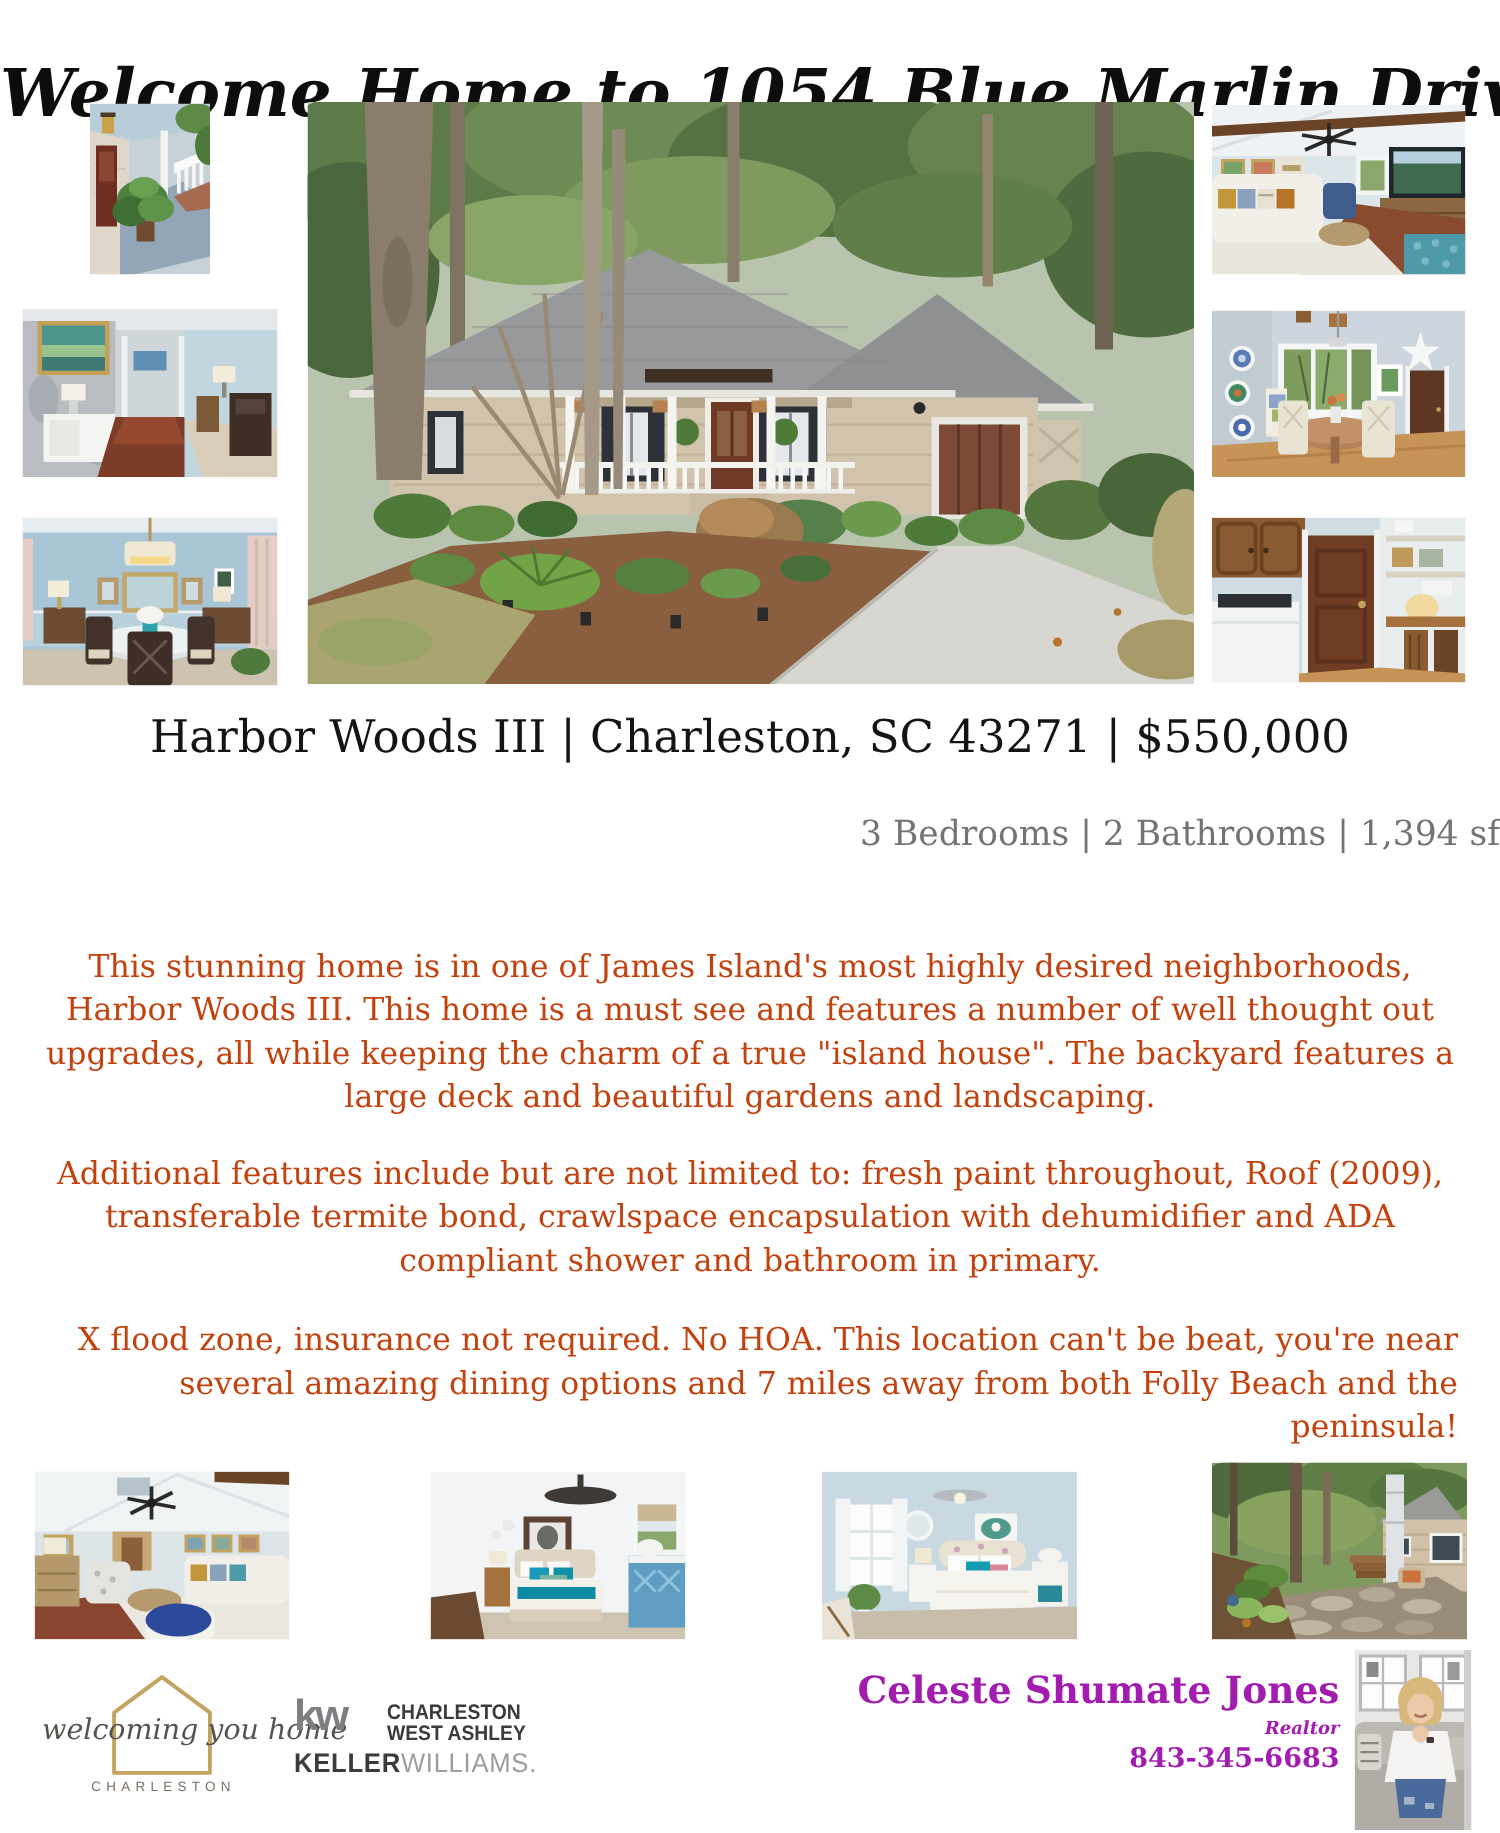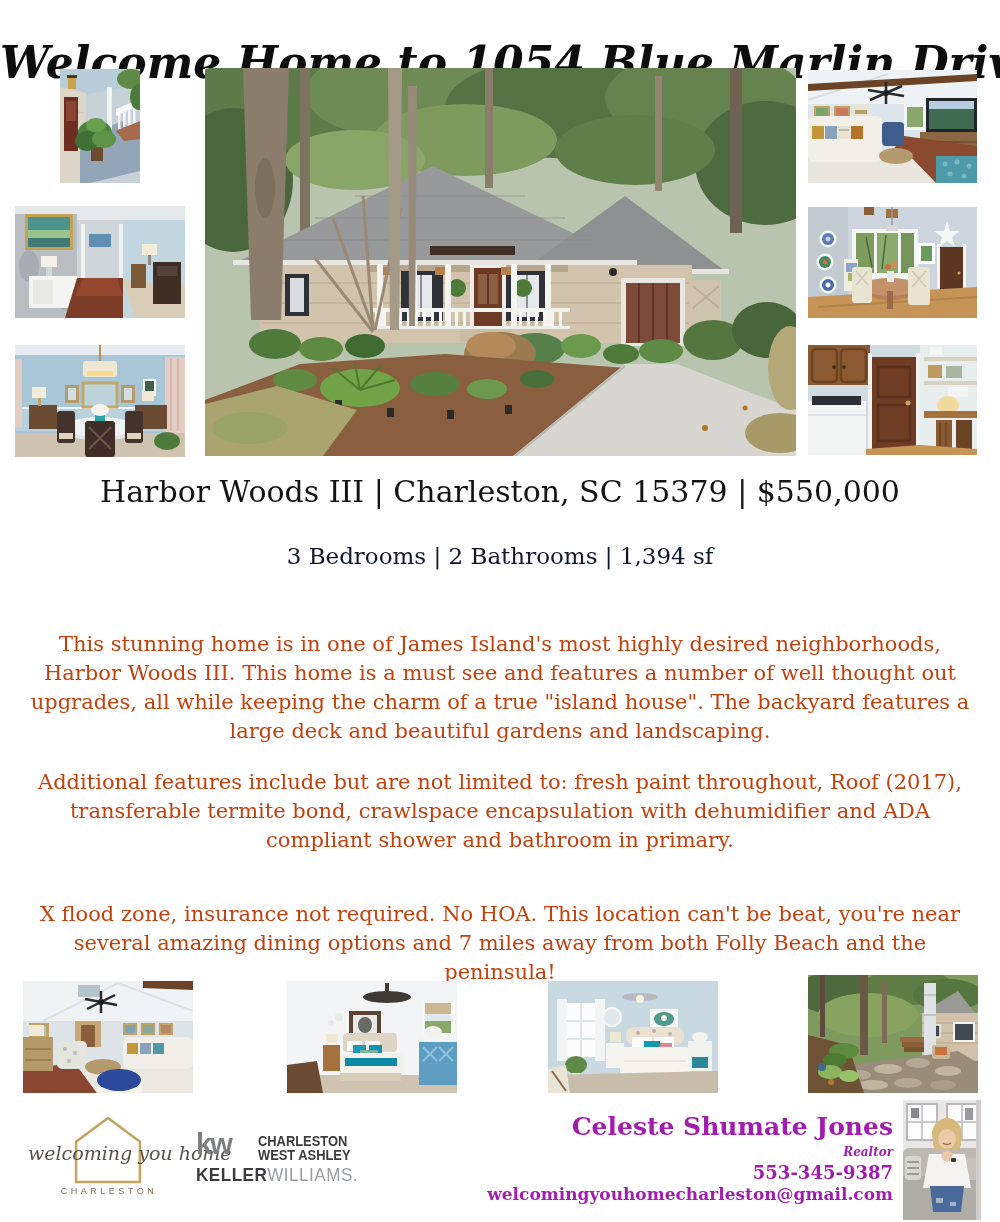--- a/index.html
+++ b/index.html
@@ -21,28 +21,28 @@
   #ph-nook   {left:808px; top:207px; width:169px; height:111px;}
   #ph-laundry{left:808px; top:345px; width:169px; height:110px;}
   #ph-family {left:23px;  top:981px; width:170px; height:112px;}
   #ph-bed1   {left:287px; top:981px; width:170px; height:112px;}
   #ph-bed2   {left:548px; top:981px; width:170px; height:112px;}
   #ph-yard   {left:808px; top:975px; width:170px; height:118px;}
   #ph-agent  {left:903px; top:1100px;width:78px;  height:120px;}
 
   #address{position:absolute;top:474px;left:0;width:1000px;text-align:center;
            font-size:30px;line-height:36px;color:#141414;white-space:nowrap;}
-  #specs{position:absolute;top:543px;left:0;width:1000px;text-align:center;
-         font-size:23px;line-height:27px;color:#0f172a;white-space:nowrap;}
+  #specs{position:absolute;top:543px;left:0;width:1000px;text-align:right;
+         font-size:23px;line-height:27px;color:#737373;white-space:nowrap;}
 
   .desc{position:absolute;left:28px;width:944px;margin:0;text-align:center;
         font-size:21px;line-height:29px;color:#c2410c;}
   #para1{top:630px;}
   #para2{top:768px;}
-  #para3{top:900px;}
+  #para3{top:879px;text-align:right;}
 
   
   #wyh{position:absolute;left:28px;top:1116px;width:162px;height:86px;}
   #wyh .house{position:absolute;left:44px;top:0;width:72px;height:68px;}
   #wyh .script{position:absolute;left:0;top:26px;width:162px;text-align:center;
                font-style:italic;font-size:19px;line-height:22px;color:#56524d;white-space:nowrap;}
   #wyh .city{position:absolute;left:0;top:70px;width:162px;text-align:center;
              font-family:"Liberation Sans",sans-serif;font-size:9px;letter-spacing:3.5px;
              color:#7a7065;white-space:nowrap;}
 
@@ -435,25 +435,25 @@
     <ellipse cx="140" cy="60" rx="11" ry="9" fill="#f2d9a0"></ellipse>
     <rect x="116" y="66" width="53" height="7" fill="#a5713d"></rect>
     <rect x="128" y="75" width="16" height="32" fill="#8a5a33"></rect>
     <rect x="148" y="75" width="16" height="32" fill="#6b4426"></rect>
     <line x1="132" y1="78" x2="132" y2="104" stroke="#6b431f" stroke-width="1.5"></line>
     <line x1="138" y1="78" x2="138" y2="104" stroke="#6b431f" stroke-width="1.5"></line>
     <polygon points="58,104 112,100 169,104 169,110 58,110" fill="#c79457"></polygon>
   </svg>
 </figure>
 
-<div id="address">Harbor Woods III | Charleston, SC 15379 | $550,000</div>
+<div id="address">Harbor Woods III | Charleston, SC 43271 | $550,000</div>
 <div id="specs">3 Bedrooms | 2 Bathrooms | 1,394 sf</div>
 
 <p class="desc" id="para1">This stunning home is in one of James Island's most highly desired neighborhoods, Harbor Woods III. This home is a must see and features a number of well thought out upgrades, all while keeping the charm of a true "island house". The backyard features a large deck and beautiful gardens and landscaping.</p>
-<p class="desc" id="para2">Additional features include but are not limited to: fresh paint throughout, Roof (2017), transferable termite bond, crawlspace encapsulation with dehumidifier and ADA compliant shower and bathroom in primary.</p>
+<p class="desc" id="para2">Additional features include but are not limited to: fresh paint throughout, Roof (2009), transferable termite bond, crawlspace encapsulation with dehumidifier and ADA compliant shower and bathroom in primary.</p>
 <p class="desc" id="para3">X flood zone, insurance not required. No HOA. This location can't be beat, you're near several amazing dining options and 7 miles away from both Folly Beach and the peninsula!</p>
 
 <figure class="ph" id="ph-family" aria-label="family room">
   <svg viewBox="0 0 170 112" preserveAspectRatio="none">
     <rect width="170" height="112" fill="#dde4e8"></rect>
     <rect x="0" y="0" width="170" height="40" fill="#f0f3f4"></rect>
     <line x1="20" y1="40" x2="95" y2="2" stroke="#dbe1e4" stroke-width="2"></line>
     <line x1="95" y1="2" x2="170" y2="30" stroke="#dbe1e4" stroke-width="2"></line>
     <rect x="55" y="4" width="22" height="12" fill="#b5c4cc"></rect>
     <polygon points="120,0 170,0 170,9 120,7" fill="#6b4428"></polygon>
@@ -633,22 +633,21 @@
     <div>WEST ASHLEY</div>
   </div>
   <div class="brand">
     <span class="b">KELLER</span><span class="l">WILLIAMS.</span>
   </div>
 </div>
 
 <div id="agent">
   <div class="name">Celeste Shumate Jones</div>
   <div class="role">Realtor</div>
-  <div class="phone">553-345-9387</div>
-  <div class="email">welcomingyouhomecharleston@gmail.com</div>
+  <div class="phone">843-345-6683</div>
 </div>
 
 <figure class="ph" id="ph-agent" aria-label="agent headshot">
   <svg viewBox="0 0 78 120" preserveAspectRatio="none">
     <rect width="78" height="120" fill="#e8e7e5"></rect>
     <rect x="4" y="4" width="30" height="36" fill="#fdfdfd" stroke="#b8b8ba" stroke-width="2"></rect>
     <line x1="19" y1="4" x2="19" y2="40" stroke="#b8b8ba" stroke-width="1.5"></line>
     <line x1="4" y1="22" x2="34" y2="22" stroke="#b8b8ba" stroke-width="1.5"></line>
     <rect x="8" y="8" width="8" height="10" fill="#8a8a8c"></rect>
     <rect x="44" y="4" width="30" height="36" fill="#fdfdfd" stroke="#b8b8ba" stroke-width="2"></rect>

